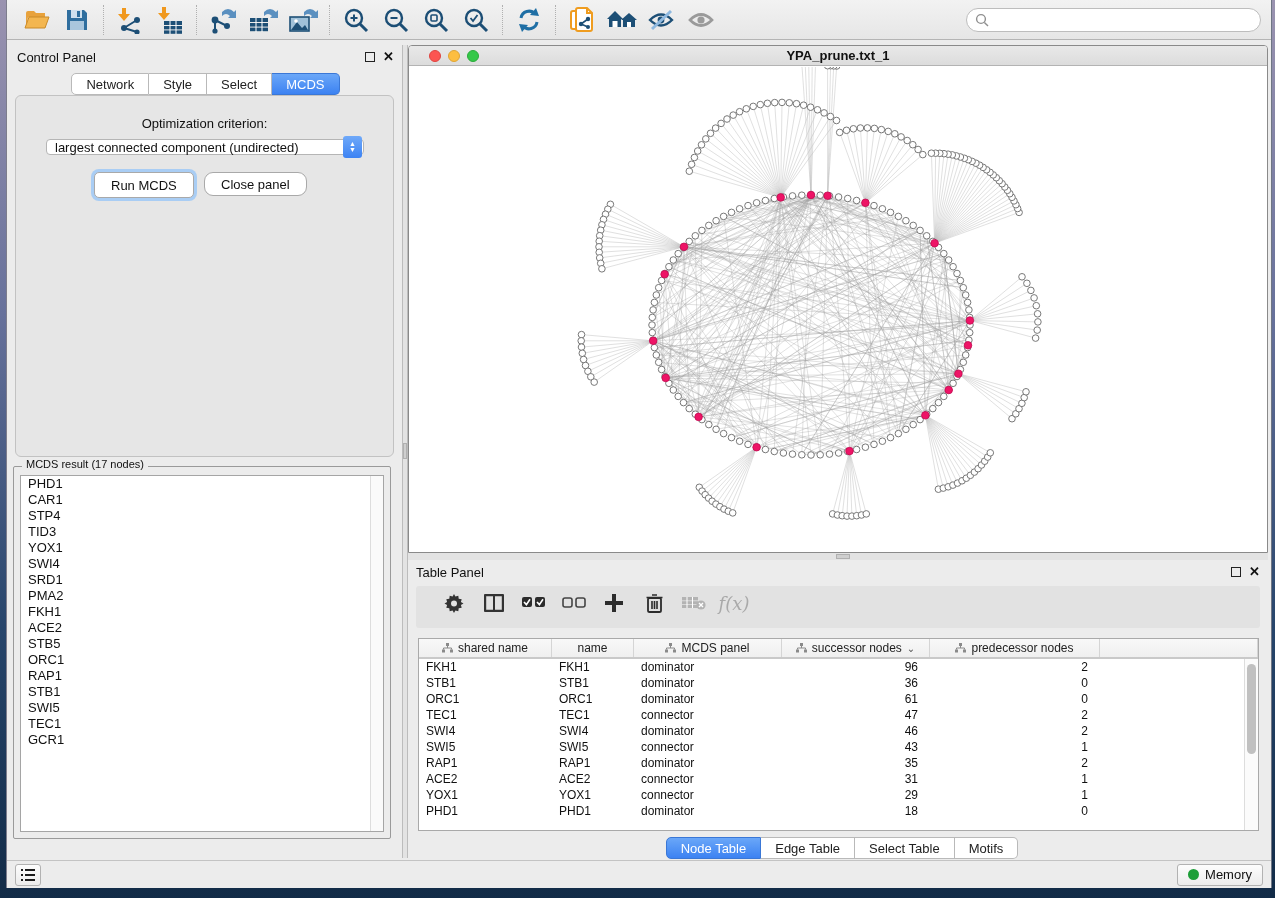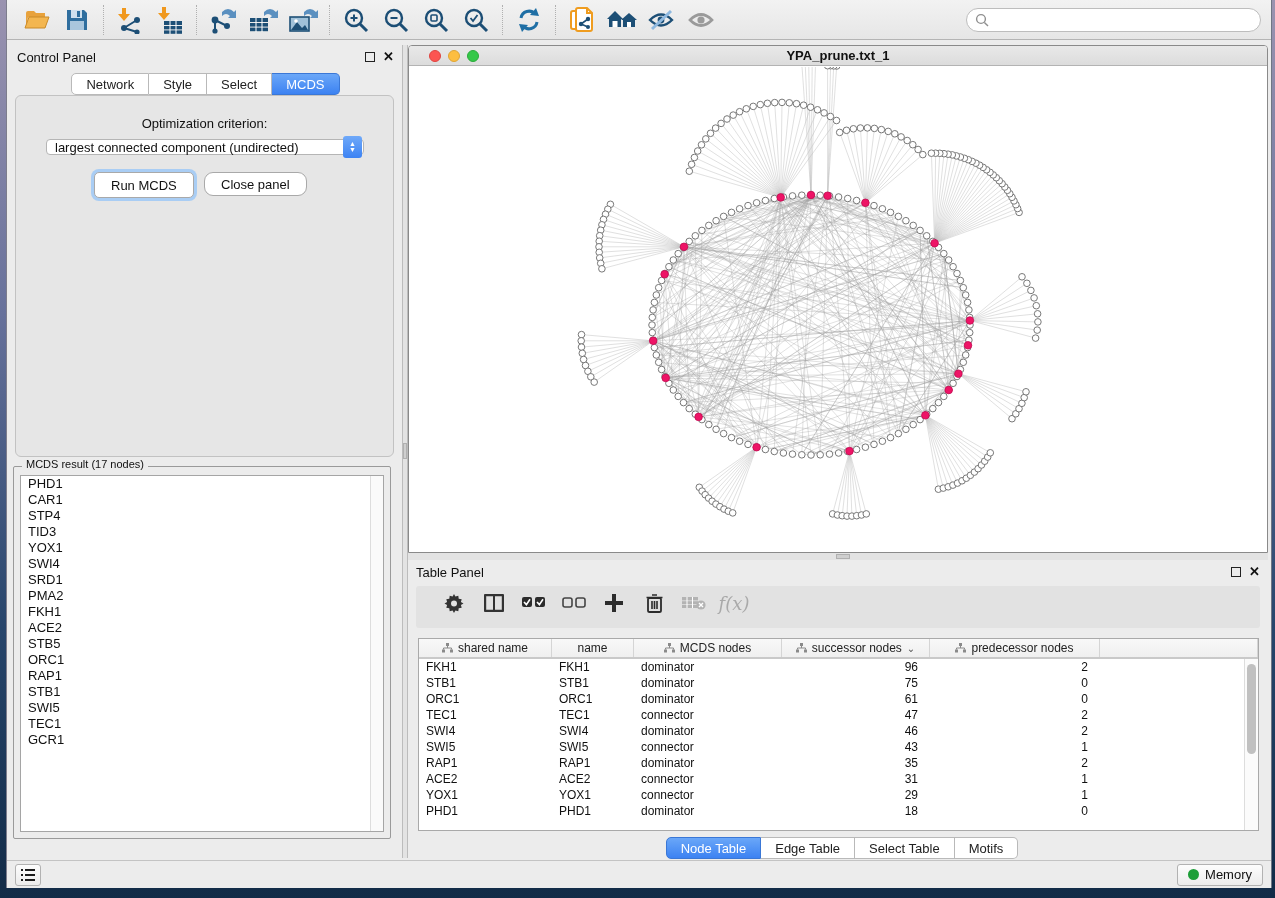--- a/index.html
+++ b/index.html
@@ -1180,21 +1180,21 @@
           <div class="nt-h">
             <span>name</span>
           </div>
           <div class="nt-h">
             <svg width="11" height="10" viewBox="0 0 11 10">
               <rect x="4" y="0" width="3" height="3" fill="#8a8a8a"></rect>
               <rect x="0" y="6.5" width="3" height="3" fill="#8a8a8a"></rect>
               <rect x="8" y="6.5" width="3" height="3" fill="#8a8a8a"></rect>
               <path d="M5.5 3 v2 M1.5 6.5 v-1.5 h8 v1.5" stroke="#8a8a8a" fill="none" stroke-width="1"></path>
             </svg>
-            <span>MCDS nodes</span>
+            <span>MCDS panel</span>
           </div>
           <div class="nt-h">
             <svg width="11" height="10" viewBox="0 0 11 10">
               <rect x="4" y="0" width="3" height="3" fill="#8a8a8a"></rect>
               <rect x="0" y="6.5" width="3" height="3" fill="#8a8a8a"></rect>
               <rect x="8" y="6.5" width="3" height="3" fill="#8a8a8a"></rect>
               <path d="M5.5 3 v2 M1.5 6.5 v-1.5 h8 v1.5" stroke="#8a8a8a" fill="none" stroke-width="1"></path>
             </svg>
             <span>successor nodes</span>
             <span class="sort">⌄</span>
@@ -1216,21 +1216,21 @@
             <div class="nt-cell">FKH1</div>
             <div class="nt-cell">dominator</div>
             <div class="nt-cell num">96</div>
             <div class="nt-cell num">2</div>
             <div class="nt-cell"></div>
           </div>
           <div class="nt-row">
             <div class="nt-cell">STB1</div>
             <div class="nt-cell">STB1</div>
             <div class="nt-cell">dominator</div>
-            <div class="nt-cell num">75</div>
+            <div class="nt-cell num">36</div>
             <div class="nt-cell num">0</div>
             <div class="nt-cell"></div>
           </div>
           <div class="nt-row">
             <div class="nt-cell">ORC1</div>
             <div class="nt-cell">ORC1</div>
             <div class="nt-cell">dominator</div>
             <div class="nt-cell num">61</div>
             <div class="nt-cell num">0</div>
             <div class="nt-cell"></div>

